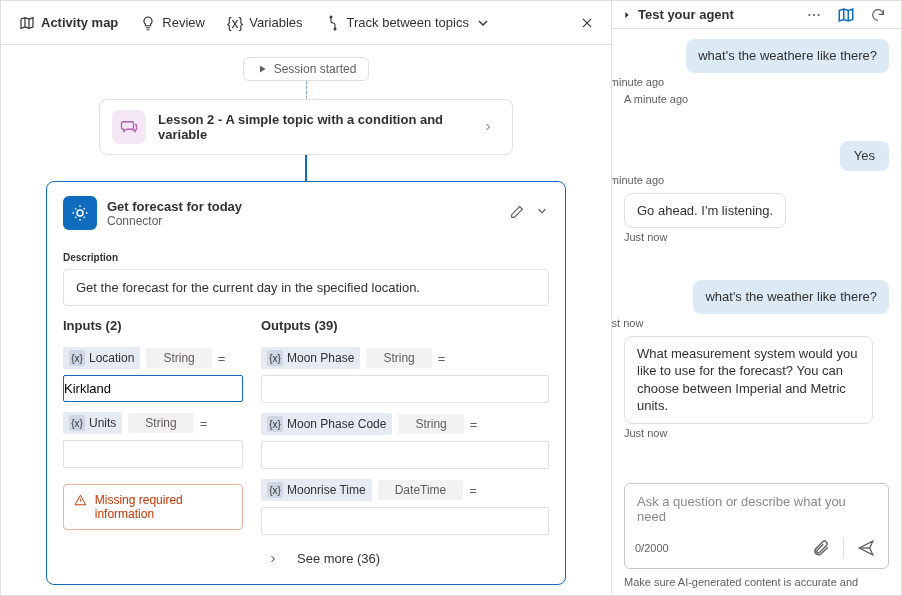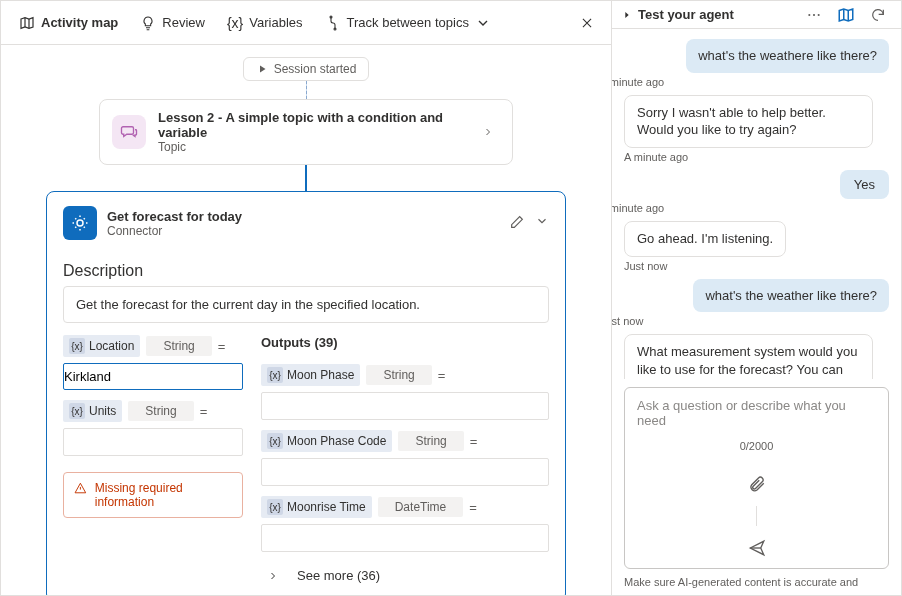--- a/index.html
+++ b/index.html
@@ -135,21 +135,21 @@
   }
   .action-icon {
     width:34px;height:34px;border-radius:6px;background:var(--accent);
     display:flex;align-items:center;justify-content:center;color:#fff;
   }
   .action-header .title{font-weight:600;}
   .action-header .sub{font-size:12px;color:var(--text-secondary);}
   .action-tools {margin-left:auto;display:flex;gap:10px;color:var(--text-secondary);}
   .action-tools span{cursor:pointer;}
 
-  .sect-label {font-weight:400;margin:4px 0 6px;font-size:16px;}
+  .sect-label {font-weight:700;margin:4px 0 6px;font-size:10px;}
   .desc-box {
     border:1px solid var(--border);
     border-radius:4px;
     padding:10px 12px;
     font-size:13px;
     margin-bottom:12px;
   }
   .io-grid {
     display:grid;
     grid-template-columns: 180px 1fr;
@@ -233,21 +233,21 @@
     border:1px solid var(--border-dark);
     border-radius:6px;margin:8px 12px 6px;padding:8px 10px;
     display:flex;flex-direction:column;gap:8px;
   }
   .composer textarea{
     border:none;outline:none;resize:none;font:inherit;height:36px;
     color:var(--text);
   }
   .composer textarea::placeholder{color:#8a8886;}
   .composer .row{
-    display:flex;align-items:center;gap:10px;flex-direction:column;
+    display:flex;align-items:center;gap:10px;
   }
   .composer .count{font-size:11px;color:var(--text-secondary);flex:0 0 auto;}
   .composer .sp{flex:1;}
   .composer .ic{
     width:24px;height:24px;display:flex;align-items:center;justify-content:center;
     cursor:pointer;color:var(--text-secondary);
   }
   .composer .sep{width:1px;height:20px;background:var(--border);}
   .footer-note{
     font-size:11px;color:var(--text-secondary);
@@ -308,21 +308,20 @@
 
       <div class="topic-card">
         <div class="topic-icon">
           <svg width="18" height="18" viewBox="0 0 24 24" fill="none" stroke="#b162b1" stroke-width="1.8">
               <path d="M4 5h12a2 2 0 0 1 2 2v6a2 2 0 0 1-2 2H9l-4 3v-3H4a2 2 0 0 1-2-2V7a2 2 0 0 1 2-2z"></path>
               <path d="M20 9h1a1 1 0 0 1 1 1v5a1 1 0 0 1-1 1h-1v2l-3-2"></path>
             </svg>
         </div>
         <div class="flex">
           <div class="title">Lesson 2 - A simple topic with a condition and variable</div>
-          <div class="sub">Topic</div>
         </div>
         <div class="chev">
           <svg width="12" height="12" viewBox="0 0 24 24" stroke="currentColor" fill="none" stroke-width="2">
               <path d="M9 6l6 6-6 6"></path>
             </svg>
         </div>
       </div>
 
       <div class="connector-solid" style="height:26px;"></div>
 
@@ -351,20 +350,21 @@
             </span>
           </div>
         </div>
 
         <div class="sect-label">Description</div>
         <div class="desc-box">Get the forecast for the current day in the specified location.</div>
 
         <div class="io-grid">
 
           <div class="io-col">
+            <div class="io-hdr">Inputs (2)</div>
 
             <div>
               <div class="var-row">
                 <span class="var-tag">
                   <span class="xicon">{x}</span>
                   <span>Location</span>
                 </span>
                 <span class="type-tag">String</span>
                 <span class="eq">=</span>
               </div>
@@ -469,21 +469,20 @@
           <path d="M20 11A8 8 0 1 0 12 20"></path>
           <path d="M20 4v7h-7"></path>
         </svg>
     </div>
   </div>
 
   <div class="chat-body">
     <div class="msg user">what's the weathere like there?</div>
     <div class="stamp right">A minute ago</div>
 
-    <div class="msg agent">Sorry I wasn't able to help better. Would you like to try again?</div>
     <div class="stamp left">A minute ago</div>
 
     <div class="msg user" style="padding:6px 14px;">Yes</div>
     <div class="stamp right">A minute ago</div>
 
     <div class="msg agent">Go ahead. I'm listening.</div>
     <div class="stamp left">Just now</div>
 
     <div class="msg user">what's the weather like there?</div>
     <div class="stamp right">Just now</div>

